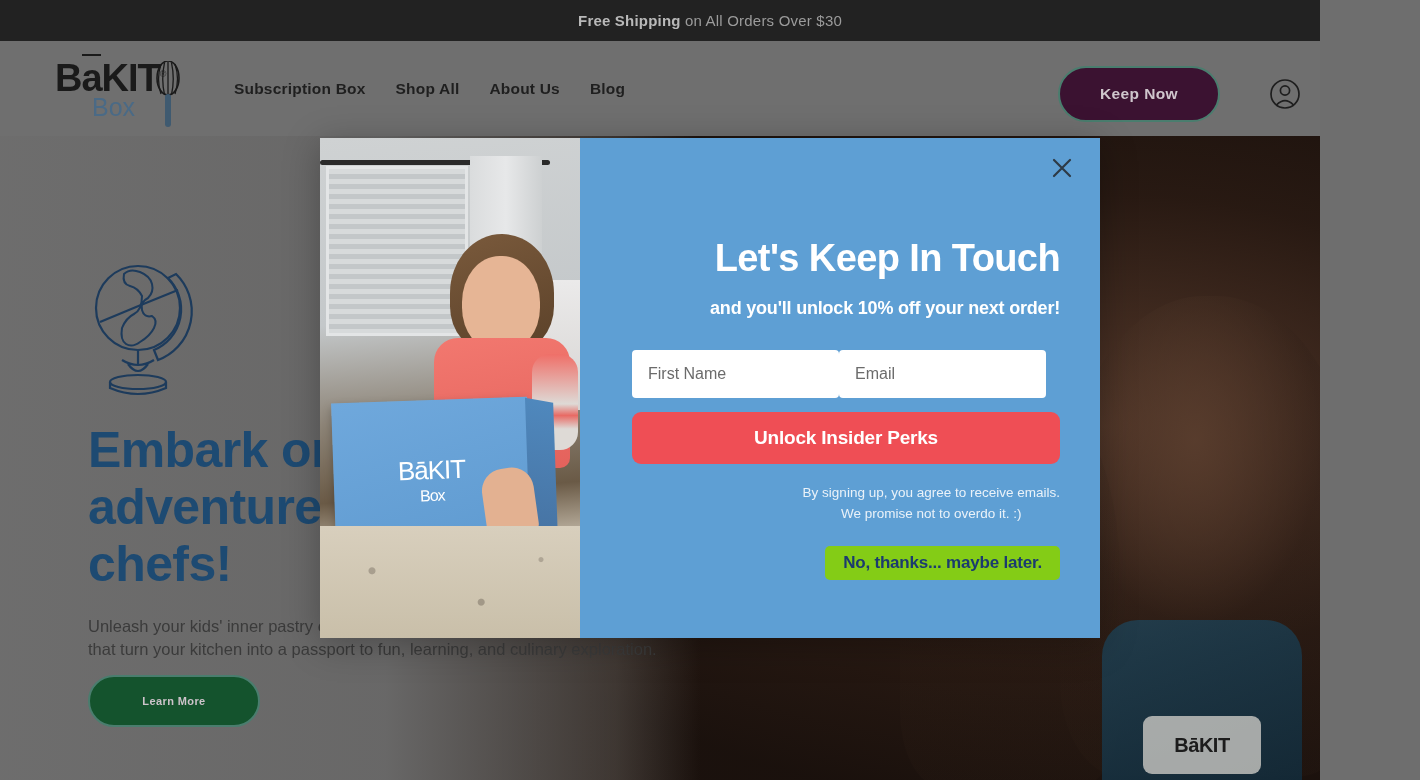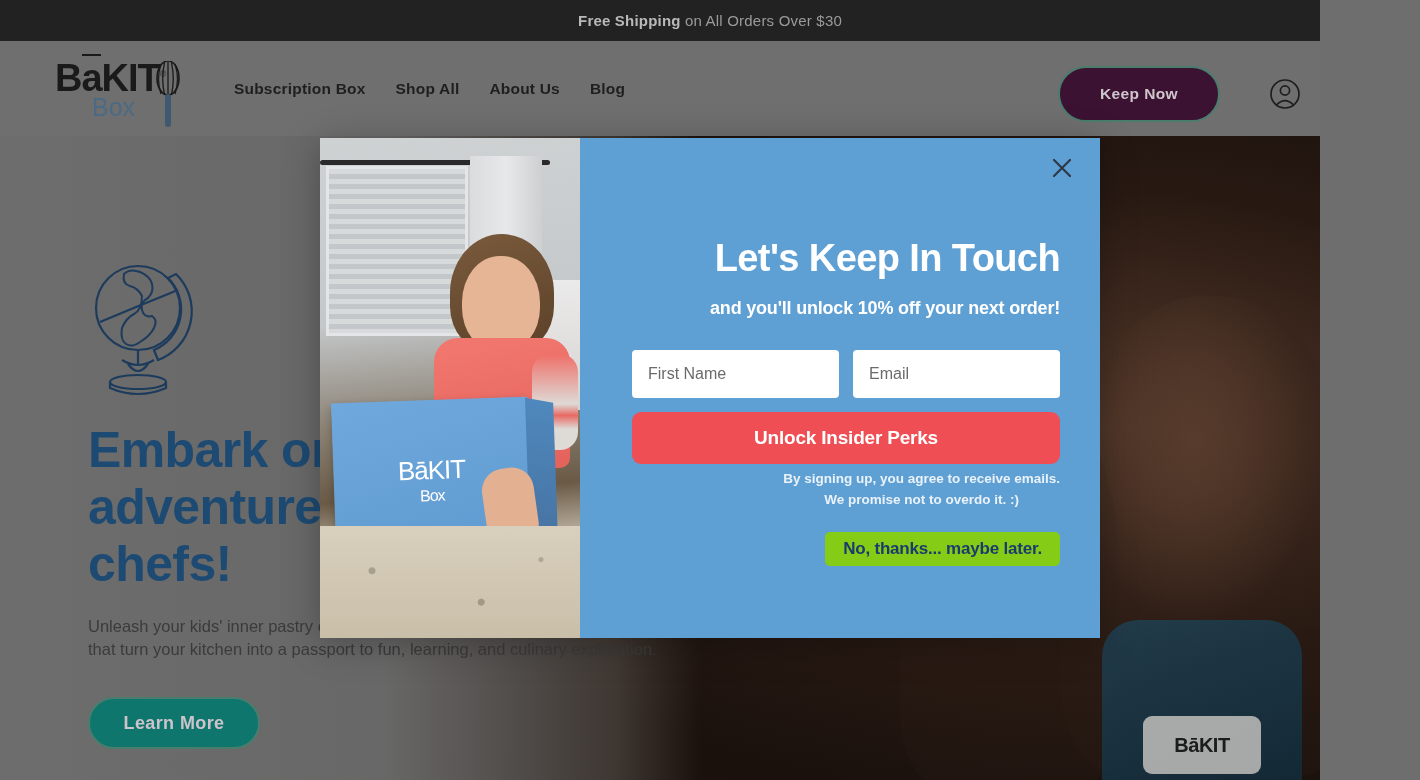--- a/index.html
+++ b/index.html
@@ -124,23 +124,23 @@
 
   .hero-title {
     font-size: 50px; line-height: 57px; font-weight: 700;
     color: #1d4a72; letter-spacing: -.6px; max-width: 600px;
   }
   .hero-para {
     margin-top: 22px; font-size: 16.5px; line-height: 23px;
     color: #3b3b3b; max-width: 630px;
   }
   .learn-btn {
-    margin-top: 36px; width: 172px; height: 52px; border-radius: 28px;
-    background: #0f766e; border: 2.5px solid #4a7d6e;
-    color: #cdc3ca; font-size: 18px; font-weight: 700;
+    margin-top: 14px; width: 172px; height: 52px; border-radius: 28px;
+    background: #14532d; border: 2.5px solid #4a7d6e;
+    color: #cdc3ca; font-size: 11px; font-weight: 700;
     letter-spacing: .4px; cursor: pointer;
     display: flex; align-items: center; justify-content: center;
   }
 
   
   .modal {
     position: absolute; left: 320px; top: 138px;
     width: 780px; height: 500px;
     display: flex; box-shadow: 0 6px 34px rgba(0,0,0,.28);
     overflow: hidden;
@@ -229,41 +229,40 @@
   }
   .modal-title {
     margin-top: 86px; font-size: 38px; font-weight: 700; color: #ffffff;
     letter-spacing: -.6px; text-align: center; line-height: 44px;
   }
   .modal-sub {
     margin-top: 18px; font-size: 18px; font-weight: 700; color: #ffffff;
     text-align: center; letter-spacing: -.2px;
   }
   .modal-fields {
-    margin-top: 31px; display: flex; gap: 14px; width: 428px;
+    margin-top: 31px; display: flex; width: 428px;
   }
   .field {
     height: 48px; border: none; border-radius: 4px; background: #ffffff;
     font-size: 16px; color: #3b3b3b; padding: 0 16px;
     font-family: "Liberation Sans", sans-serif; outline: none;
   }
   .field-first { width: 207px; }
   .field-email { width: 207px; }
   .field::placeholder { color: #6b6b6b; }
 
   .submit-btn {
     margin-top: 14px; width: 428px; height: 52px; border: none; border-radius: 9px;
     background: #ef4e55; color: #ffffff; font-size: 19px; font-weight: 700;
     letter-spacing: -.2px; cursor: pointer;
     font-family: "Liberation Sans", sans-serif;
   }
   .disclaimer {
-    margin-top: 4px; font-size: 13.5px; color: #eaf2f9; text-align: center;
+    margin-top: 18px; font-size: 13.5px; color: #eaf2f9; text-align: center;
     line-height: 21px;
-    font-weight: bold;
   }
   .decline-btn {
     margin-top: 22px; height: 34px; padding: 0 18px; border: none; border-radius: 5px;
     background: #84cc16; color: #1b3b6f; font-size: 17px; font-weight: 700;
     cursor: pointer; letter-spacing: -.2px;
     font-family: "Liberation Sans", sans-serif;
   }
 </style>
 </head>
 <body>

